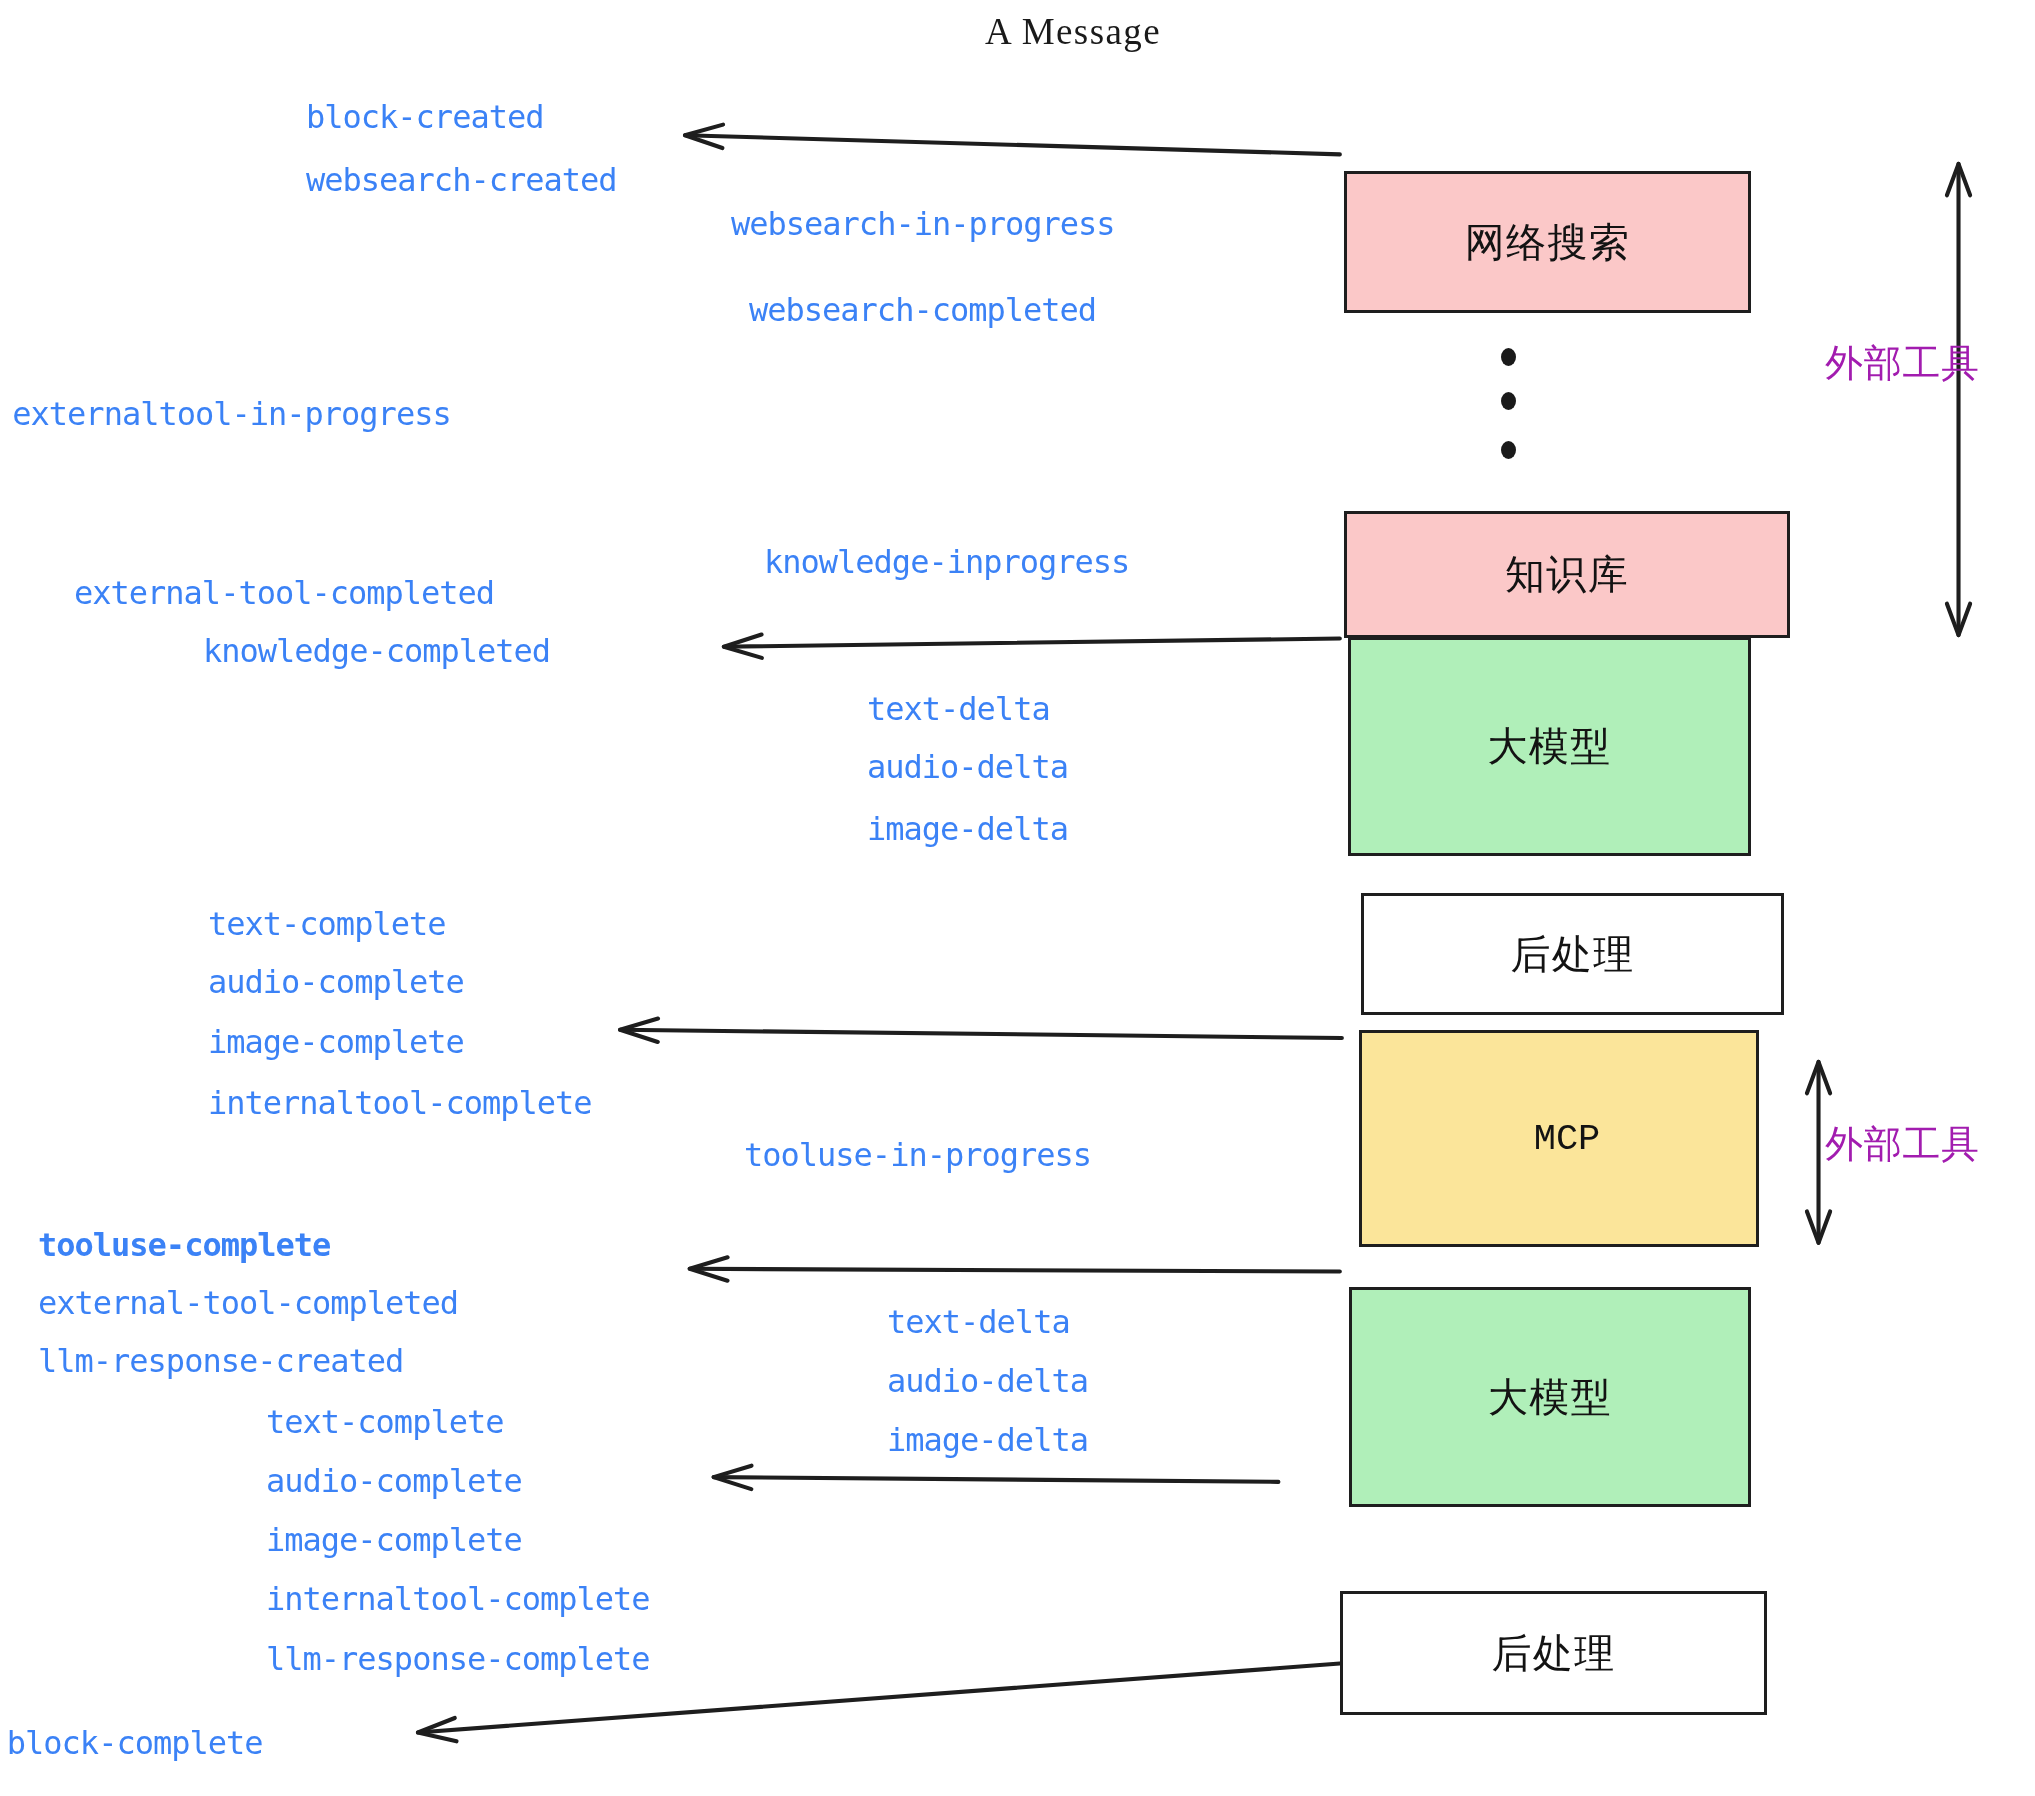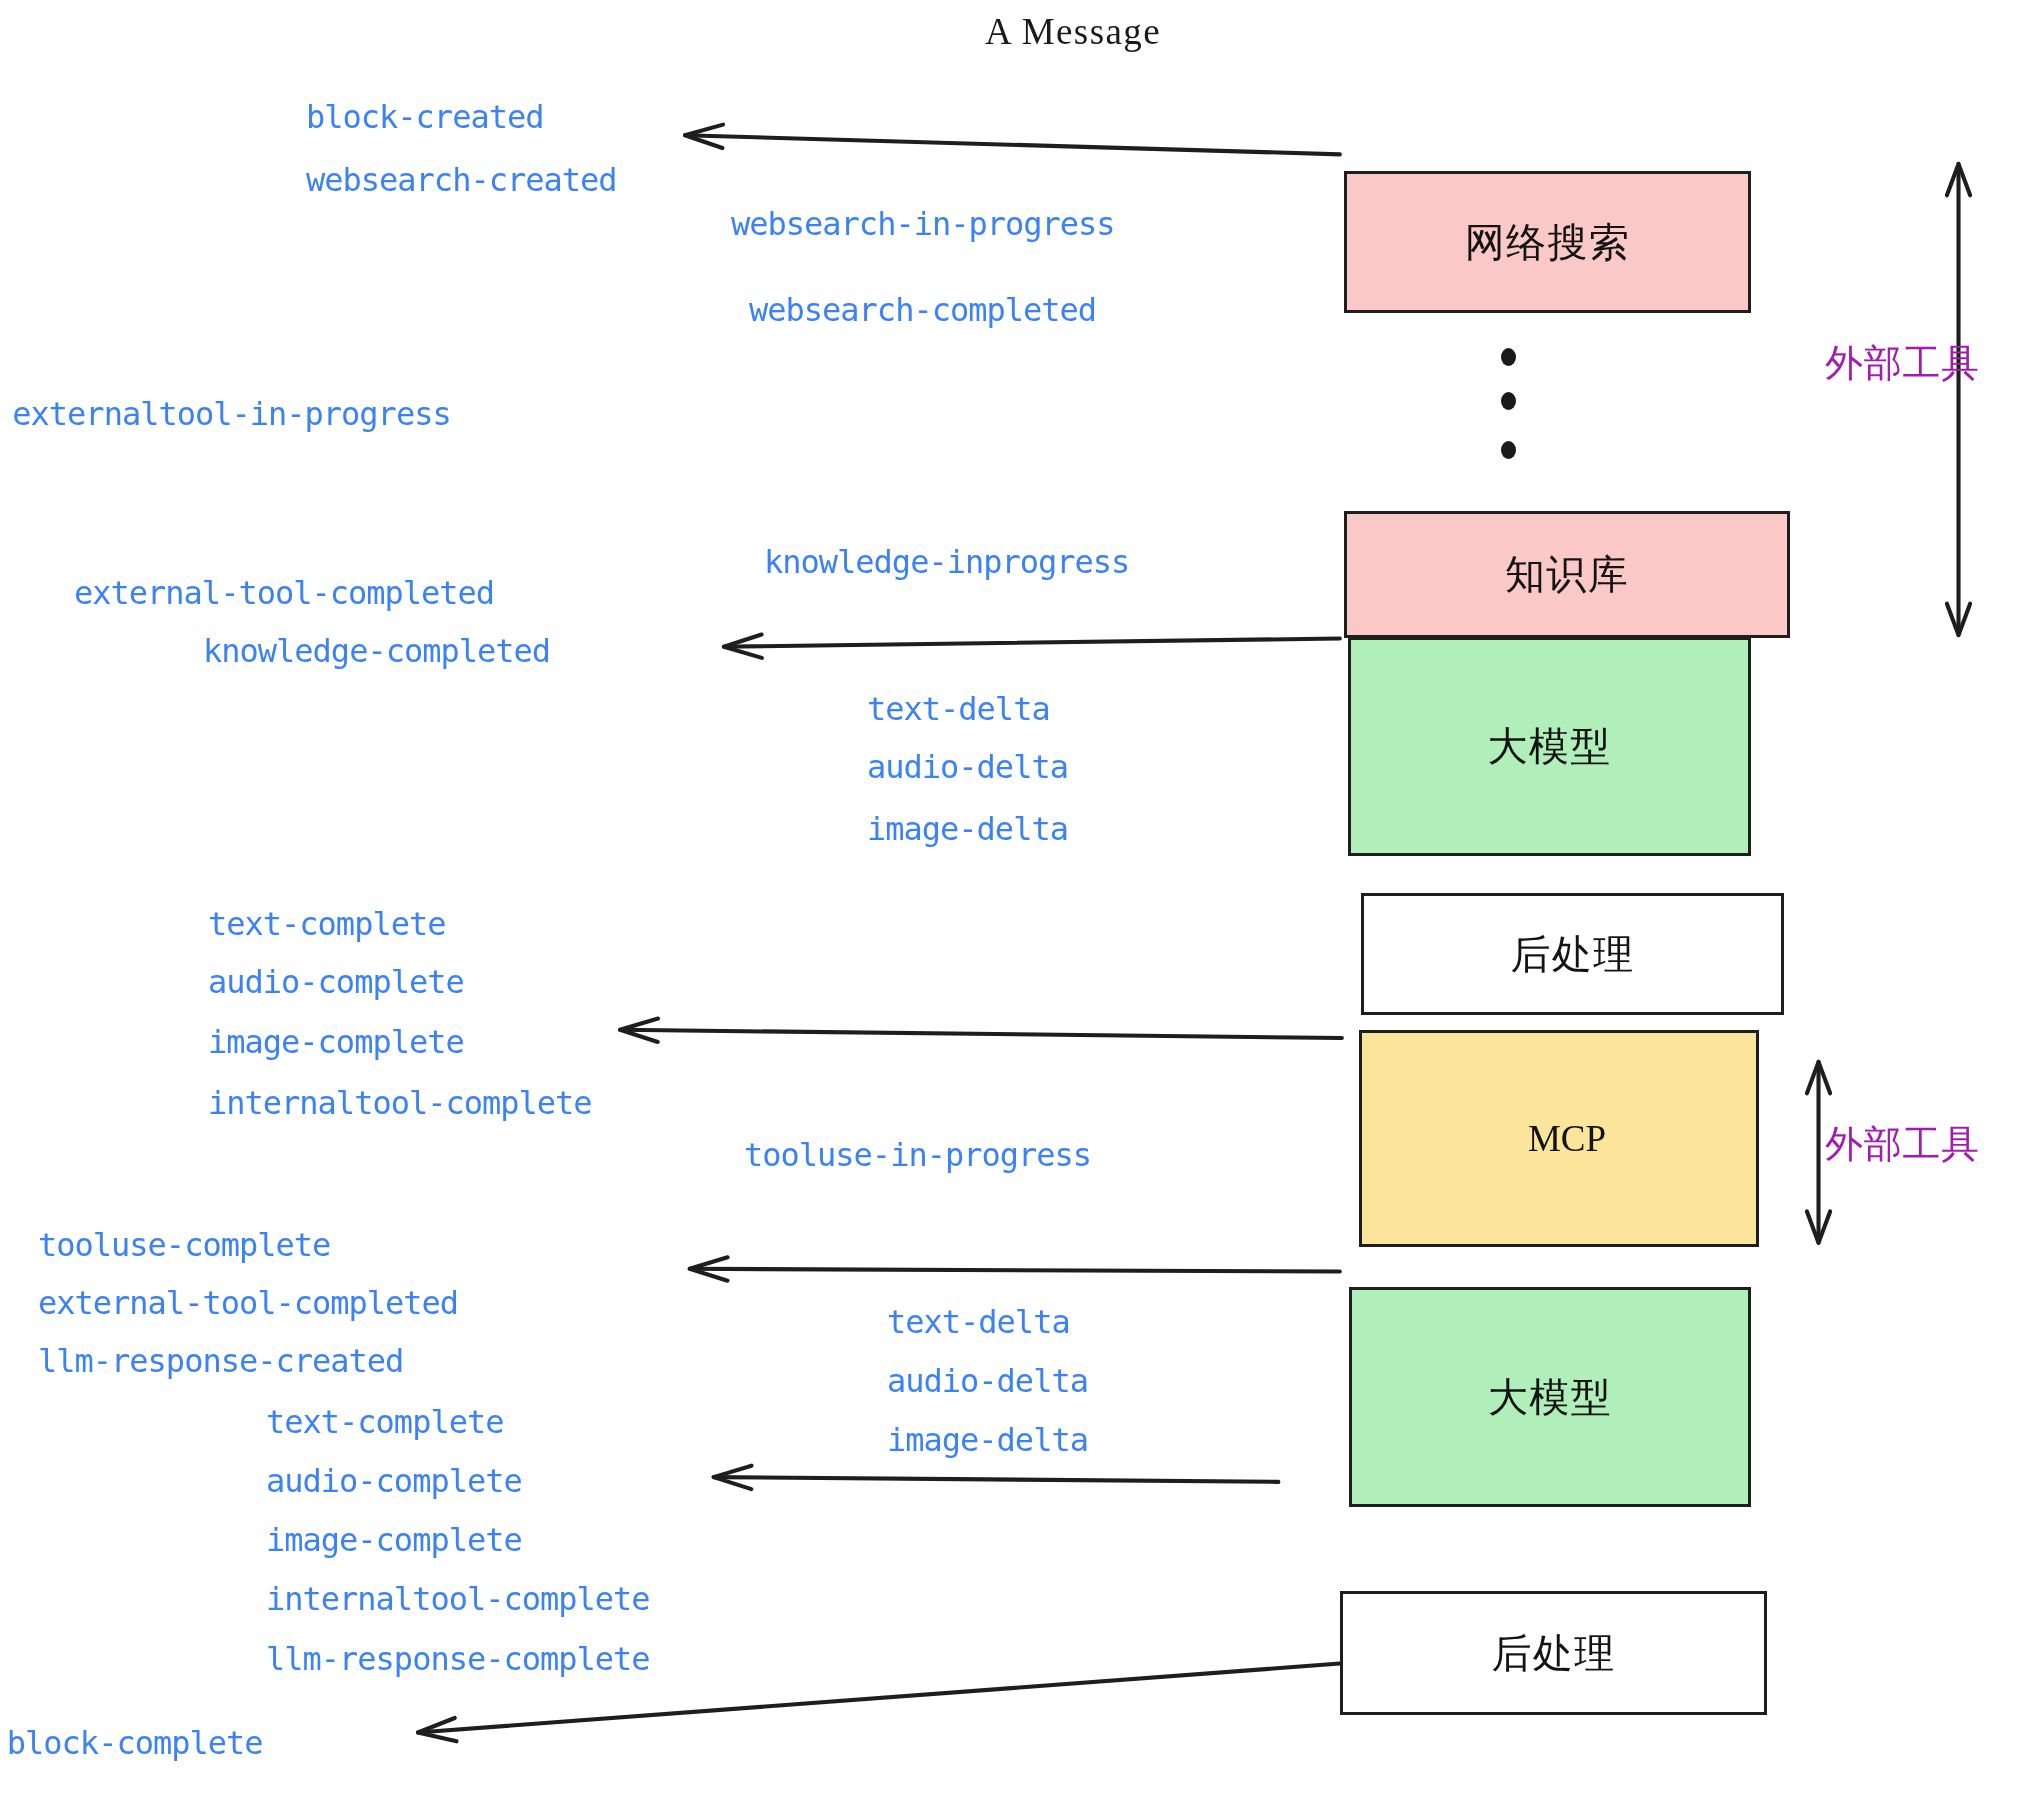--- a/index.html
+++ b/index.html
@@ -48,21 +48,21 @@
     border: 3.4px solid #1e1e1e;
     display: flex;
     align-items: center;
     justify-content: center;
     font-family: "DejaVu Sans", "Liberation Sans", sans-serif;
     font-size: 40px;
     color: #131313;
     letter-spacing: 1.4px;
   }
   .node.mcp-node {
-    font-family: Liberation Serif, serif;
+    font-family: Liberation Mono, monospace;
     font-size: 37px;
     letter-spacing: 0px;
     padding-left: 16px;
   }
   .sidelabel {
     position: absolute;
     font-family: "DejaVu Sans", "Liberation Sans", sans-serif;
     font-size: 38px;
     color: #a21caf;
     white-space: nowrap;
@@ -134,21 +134,21 @@
       <div class="evt" style="left: 74px; top: 577px;">external-tool-completed</div>
       <div class="evt" style="left: 189px; top: 635px; margin-left: 14px;">knowledge-completed</div>
       <div class="evt" style="left: 867px; top: 693px;">text-delta</div>
       <div class="evt" style="left: 867px; top: 751px;">audio-delta</div>
       <div class="evt" style="left: 867px; top: 813px;">image-delta</div>
       <div class="evt" style="left: 208px; top: 908px;">text-complete</div>
       <div class="evt" style="left: 208px; top: 966px;">audio-complete</div>
       <div class="evt" style="left: 208px; top: 1026px;">image-complete</div>
       <div class="evt" style="left: 208px; top: 1087px;">internaltool-complete</div>
       <div class="evt" style="left: 744px; top: 1139px;">tooluse-in-progress</div>
-      <div class="evt" style="left: 38px; top: 1229px;">tooluse-complete</div>
+      <div class="evt" style="left: 38px; top: 1229px; font-weight: bold;">tooluse-complete</div>
       <div class="evt" style="left: 38px; top: 1287px;">external-tool-completed</div>
       <div class="evt" style="left: 38px; top: 1345px;">llm-response-created</div>
       <div class="evt" style="left: 887px; top: 1306px;">text-delta</div>
       <div class="evt" style="left: 887px; top: 1365px;">audio-delta</div>
       <div class="evt" style="left: 887px; top: 1424px;">image-delta</div>
       <div class="evt" style="left: 266px; top: 1406px;">text-complete</div>
       <div class="evt" style="left: 266px; top: 1465px;">audio-complete</div>
       <div class="evt" style="left: 266px; top: 1524px;">image-complete</div>
       <div class="evt" style="left: 266px; top: 1583px;">internaltool-complete</div>
       <div class="evt" style="left: 266px; top: 1643px;">llm-response-complete</div>

